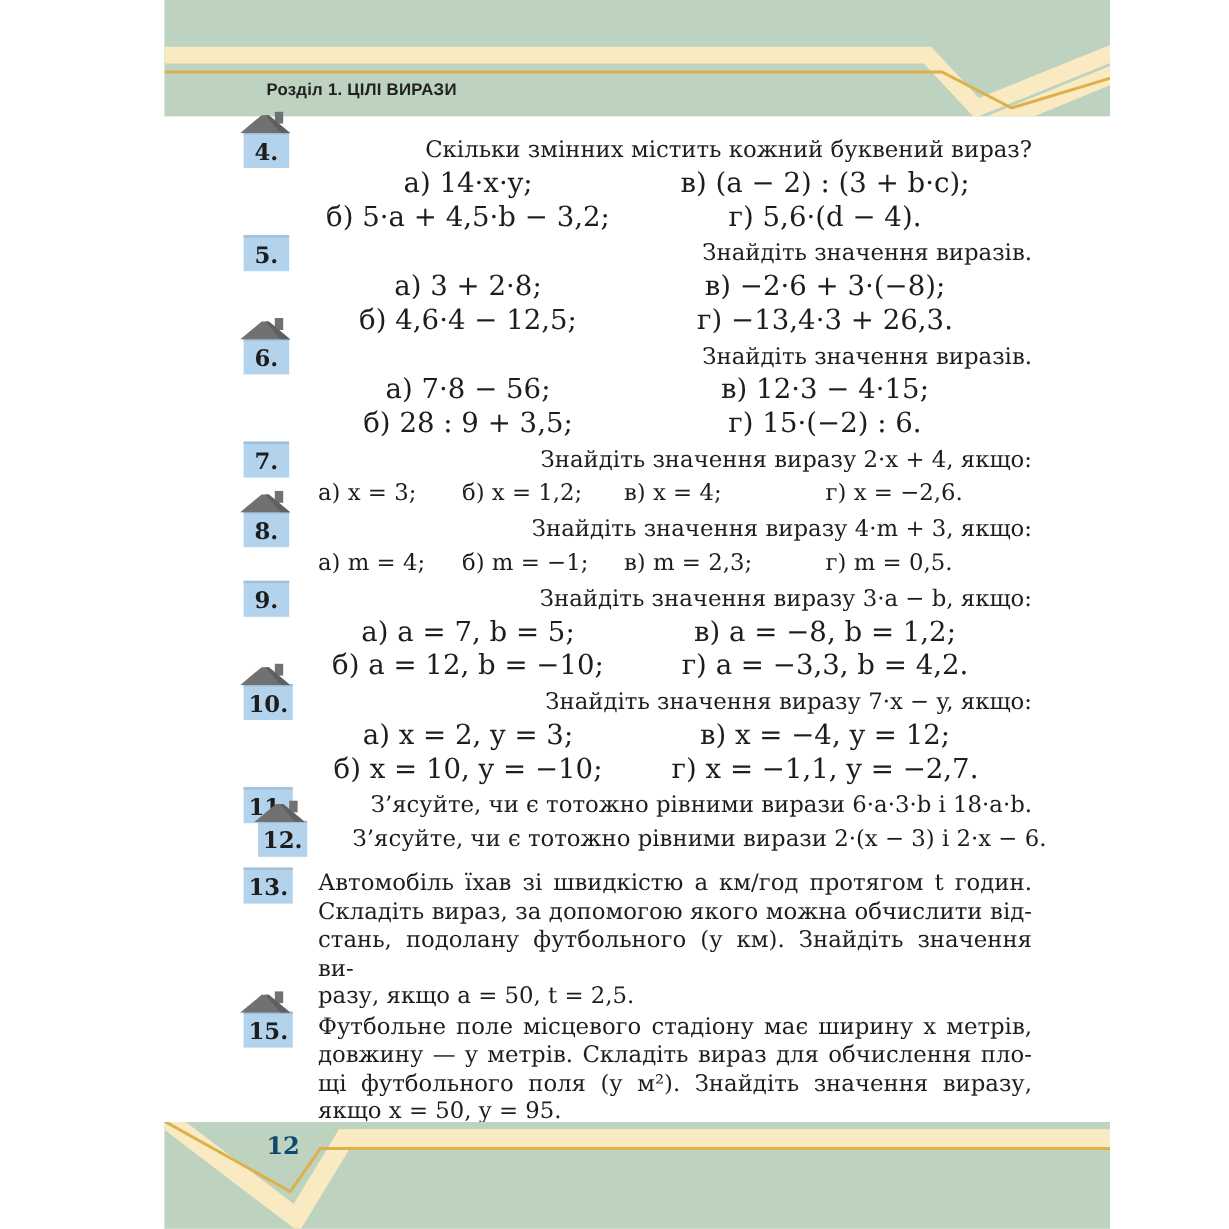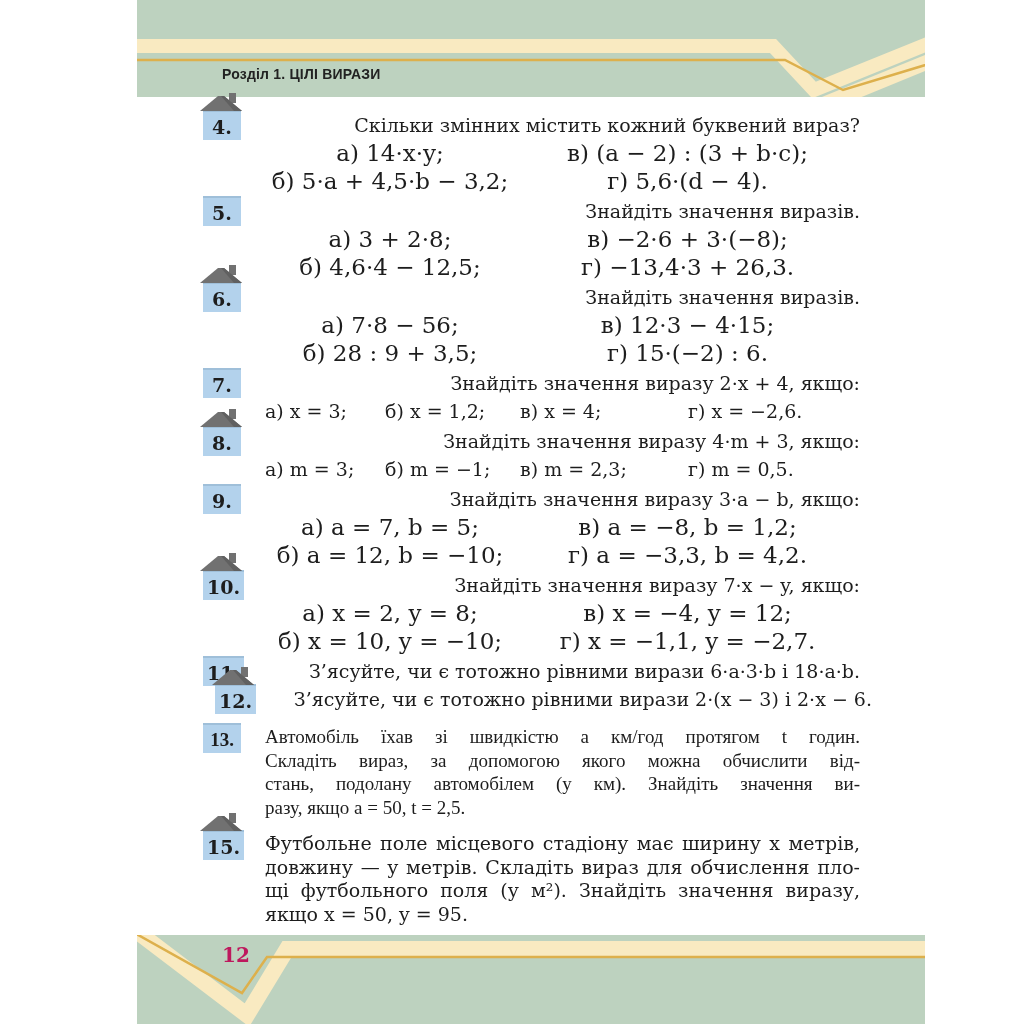--- a/index.html
+++ b/index.html
@@ -24,28 +24,28 @@
   .band-top{top:0;height:97px;}
   .band-bottom{top:935px;height:89px;}
   .band svg{position:absolute;left:0;top:0;}
   .chapter-label{
     position:absolute;left:85px;top:66px;
     font-family:"Liberation Sans","DejaVu Sans",sans-serif;
     font-weight:bold;font-size:14px;letter-spacing:.2px;color:#222;
   }
   .page-number{
     position:absolute;left:85px;top:8px;
-    font-size:20px;font-weight:bold;color:#be185d;
+    font-size:20px;font-weight:bold;color:#0c4a6e;
   }
   
   .content{position:absolute;left:203px;top:112px;width:660px;}
   .problem{position:relative;padding-left:62px;margin-bottom:3px;width:595px;}
   .problem.sp17{margin-bottom:1px;}
   .problem.sp12{margin-bottom:12px;margin-left:12px;}
-  .problem.sp2{margin-bottom:13px;font-family:Liberation Serif, serif;}
+  .problem.sp2{margin-bottom:2px;}
   .pnum{position:absolute;left:0;top:-2px;}
   .badge{
     display:inline-block;min-width:38px;height:30px;line-height:30px;
     padding:0 4px;box-sizing:border-box;text-align:center;
     background:var(--badge-blue);border-top:2px solid var(--badge-edge);
     font-size:19px;font-weight:bold;color:var(--ink);
   }
   .roof{position:absolute;left:-3px;top:-17px;}
   .statement{font-size:19px;line-height:27px;text-align:right;}
   .opt-row2{display:grid;grid-template-columns:250px 1fr;font-size:23px;line-height:28px;text-align:center;}
@@ -139,21 +139,21 @@
     <div class="pnum">
       <svg class="roof" width="42" height="18" viewBox="0 0 42 18">
         <rect x="29" y="0" width="7" height="10" fill="#717171"></rect>
         <polygon points="0,18 18,3 24,3 42,18" fill="#717171"></polygon>
         <polygon points="21,3 24,3 42,18 34,18" fill="#606060"></polygon>
       </svg>
       <span class="badge">8.</span>
     </div>
     <div class="statement">Знайдіть значення виразу 4·m + 3, якщо:</div>
     <div class="opt-row4">
-      <span>а) m = 3;</span>
+      <span>а) m = 4;</span>
       <span>б) m = −1;</span>
       <span>в) m = 2,3;</span>
       <span>г) m = 0,5.</span>
     </div>
   </div>
 
   <div class="problem">
     <div class="pnum">
       <span class="badge">9.</span>
     </div>
@@ -172,21 +172,21 @@
     <div class="pnum">
       <svg class="roof" width="42" height="18" viewBox="0 0 42 18">
         <rect x="29" y="0" width="7" height="10" fill="#717171"></rect>
         <polygon points="0,18 18,3 24,3 42,18" fill="#717171"></polygon>
         <polygon points="21,3 24,3 42,18 34,18" fill="#606060"></polygon>
       </svg>
       <span class="badge">10.</span>
     </div>
     <div class="statement">Знайдіть значення виразу 7·x − y, якщо:</div>
     <div class="opt-row2">
-      <span>а) x = 2,  y = 8;</span>
+      <span>а) x = 2,  y = 3;</span>
       <span>в) x = −4,  y = 12;</span>
     </div>
     <div class="opt-row2">
       <span>б) x = 10,  y = −10;</span>
       <span>г) x = −1,1,  y = −2,7.</span>
     </div>
   </div>
 
   <div class="problem sp17">
     <div class="pnum">
@@ -206,21 +206,21 @@
     </div>
     <div class="statement">З’ясуйте, чи є тотожно рівними вирази 2·(x − 3) і 2·x − 6.</div>
   </div>
 
   <div class="problem sp2">
     <div class="pnum">
       <span class="badge">13.</span>
     </div>
     <div class="para-line">Автомобіль їхав зі швидкістю a км/год протягом t годин.</div>
     <div class="para-line">Складіть вираз, за допомогою якого можна обчислити від-</div>
-    <div class="para-line">стань, подолану автомобілем (у км). Знайдіть значення ви-</div>
+    <div class="para-line">стань, подолану футбольного (у км). Знайдіть значення ви-</div>
     <div class="para-line last">разу, якщо  a = 50,  t = 2,5.</div>
   </div>
 
   <div class="problem">
     <div class="pnum">
       <svg class="roof" width="42" height="18" viewBox="0 0 42 18">
         <rect x="29" y="0" width="7" height="10" fill="#717171"></rect>
         <polygon points="0,18 18,3 24,3 42,18" fill="#717171"></polygon>
         <polygon points="21,3 24,3 42,18 34,18" fill="#606060"></polygon>
       </svg>

